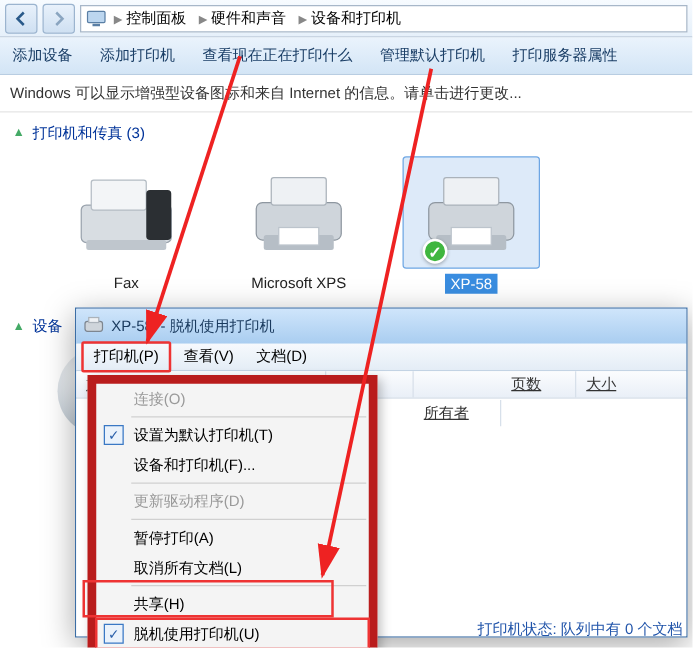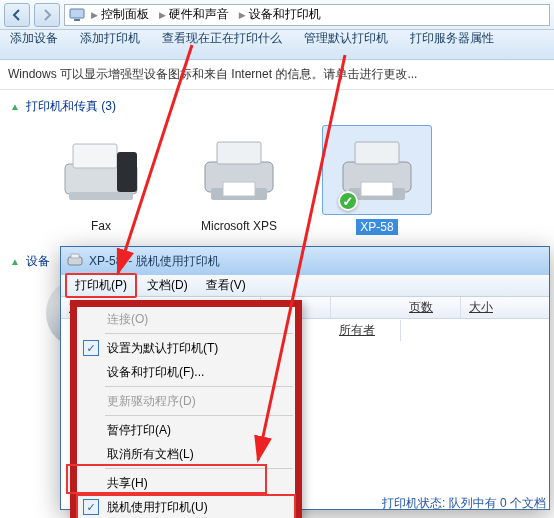--- a/index.html
+++ b/index.html
@@ -4,21 +4,21 @@
 <style>
 * { box-sizing: border-box; margin: 0; padding: 0; font-family: "Microsoft YaHei", "Segoe UI", sans-serif; font-size: 12px; }
 body { width: 554px; height: 518px; background: #fff; position: relative; overflow: hidden; }
 
 .addr-bar { height: 30px; background: linear-gradient(#f7fbff, #e6f0fa); border-bottom: 1px solid #b9c9da; display: flex; align-items: center; padding: 2px 4px; gap: 4px; }
 .nav-btn { width: 26px; height: 24px; border-radius: 3px; background: linear-gradient(#e8f1fb,#cfe0f2); border: 1px solid #9bb4cf; display: flex; align-items: center; justify-content: center; color: #2a5a8a; }
 .crumb-box { flex: 1; height: 22px; background: #fff; border: 1px solid #a7b7c9; display: flex; align-items: center; padding: 0 4px; gap: 2px; }
 .crumb { padding: 0 4px; height: 100%; display: flex; align-items: center; gap: 3px; }
 .crumb .sep { color: #888; font-size: 9px; }
 
-.cmd-bar { height: 30px; background: linear-gradient(#eaf3fc,#d3e5f6); border-bottom: 1px solid #b8cde2; display: flex; align-items: flex-start; padding: 0 10px; gap: 22px; color: #1a3e66; }
+.cmd-bar { height: 30px; background: linear-gradient(#eaf3fc,#d3e5f6); border-bottom: 1px solid #b8cde2; display: flex; align-items: center; padding: 0 10px; gap: 22px; color: #1a3e66; }
 .cmd-bar span { cursor: default; }
 
 .info-bar { padding: 6px 8px; color: #333; background: #fff; border-bottom: 1px solid #e5e5e5; }
 
 .section { padding: 8px 10px 4px; }
 .section-head { display: flex; align-items: center; gap: 6px; color: #003399; }
 .section-head .tri { color: #4a6; font-size: 10px; }
 .section-body { display: flex; gap: 28px; padding: 10px 20px 10px 36px; }
 
 .device { width: 110px; text-align: center; position: relative; }
@@ -167,22 +167,22 @@
   <div class="child-title">
     <svg class="pic">
         <rect x="1" y="4" width="14" height="8" rx="2" fill="#cfd5db" stroke="#7d8690"></rect>
         <rect x="4" y="1" width="8" height="4" fill="#eef1f4" stroke="#aab2ba"></rect>
       </svg>
     <span>XP-58</span>
     <span> -  脱机使用打印机</span>
   </div>
   <div class="child-menu">
     <div class="menu-item active">打印机(P)</div>
+    <div class="menu-item">查看(V)</div>
     <div class="menu-item">文档(D)</div>
-    <div class="menu-item">查看(V)</div>
   </div>
   <div class="child-cols">
     <div class="col-name">文档名</div>
     <div class="col-stat">状态</div>
     <div class="col-own">所有者</div>
     <div class="col-pg">页数</div>
     <div class="col-sz">大小</div>
   </div>
   <div style="height:190px;background:#fff"></div>
 </div>

